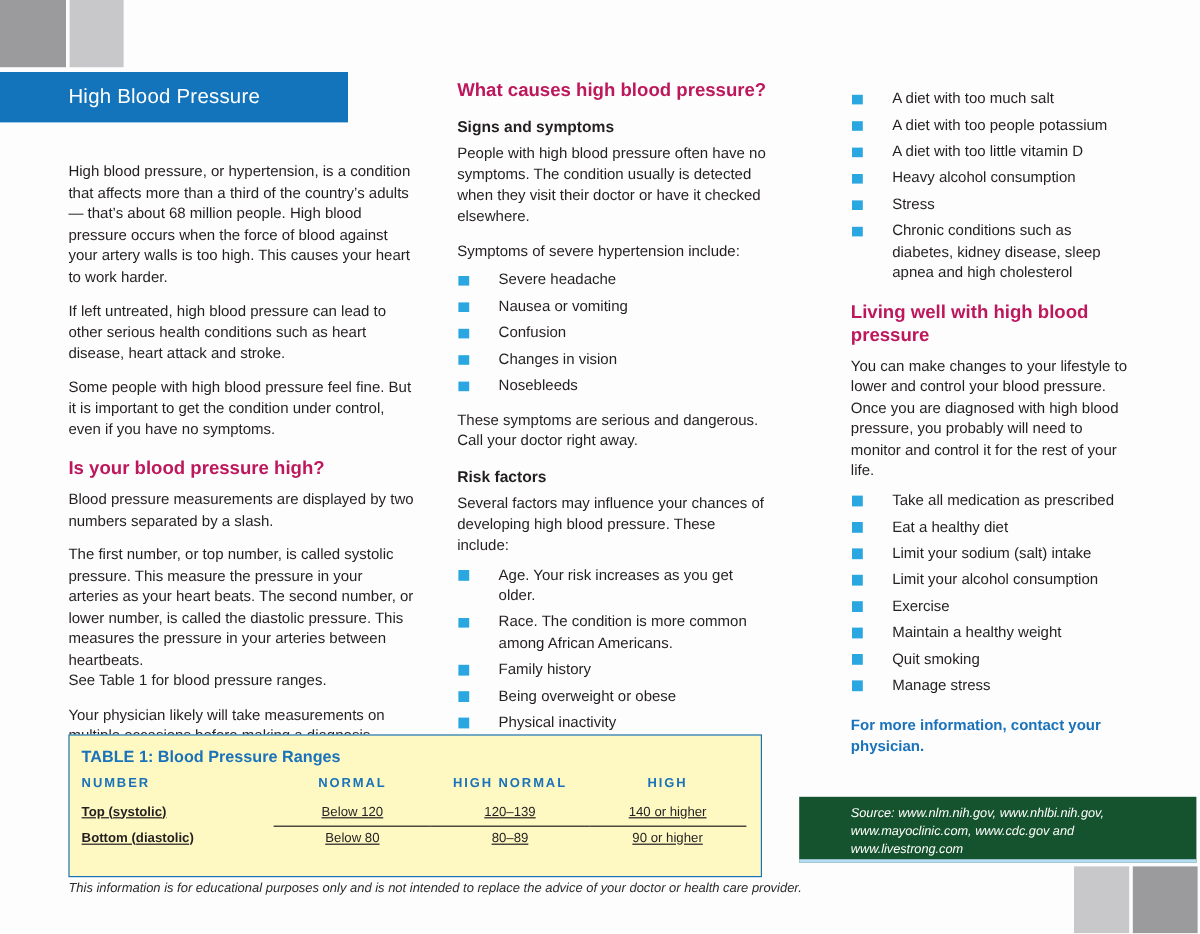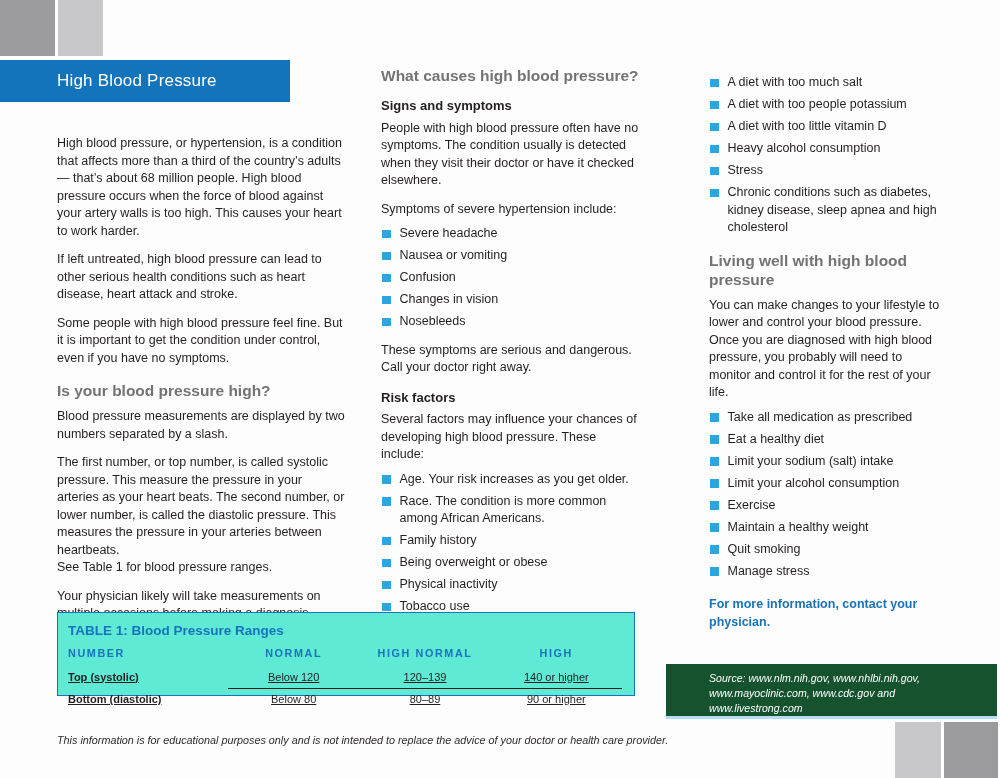--- a/index.html
+++ b/index.html
@@ -26,37 +26,37 @@
   #banner .banner-text { padding-left:57px; }
 
   .col { position:absolute; }
   #col-left  { left:57px;  top:135px; width:288px; }
   #col-mid   { left:381px; top:66px;  width:258px; }
   #col-right { left:709px; top:74px;  width:234px; }
 
   .para { margin:0 0 11px 0; }
   .para.nogap { margin-bottom:0; }
   h2.blue-h {
-    color:#737373; font-size:15.5px; line-height:19px;
+    color:#be185d; font-size:15.5px; line-height:19px;
     margin:14px 0 8px 0; font-weight:bold;
   }
   h2.blue-h.first { margin-top:0; }
   h3.sub-h { font-size:13px; margin:12px 0 5px 0; font-weight:bold; color:#231f20; }
 
   .bullets { margin:7px 0 11px 0; }
-  .bullet { display:flex; margin-bottom:4.5px; }
+  .bullet { display:flex; margin-bottom:4.5px;gap:16px; }
   .bullet .sq {
     flex:none; width:8.5px; height:8.5px; background:#2aa7e0; margin:4.5px 9px 0 1px;
   }
   .blue-strong { color:#1a73ba; font-weight:bold; margin:16px 0 0 0; }
 
   #bp-table {
-    position:absolute; left:57px; top:612px; width:578px; height:84px;
+    position:absolute; left:57px; top:612px; width:578px; height:119px;
     box-sizing:border-box; border:1.5px solid #1a73ba;
-    padding:9px 12px 0 10px; background:#5eead4;
+    padding:9px 12px 0 10px; background:#fef9c3;
   }
   #bp-table .t-title { color:#1a73ba; font-weight:bold; font-size:13.5px; line-height:17px; margin-bottom:4px; }
   .bp-grid { display:grid; grid-template-columns:160px 1fr 1fr 1fr; }
   .bp-grid .hdr {
     color:#1a73ba; font-weight:bold; font-size:10.8px; letter-spacing:1.6px;
     padding:2px 0 4px 0;
   }
   .bp-grid .c { text-align:center; }
   .bp-grid .cell { font-size:11px; line-height:16px; padding:2px 0 3px 0;text-decoration:underline; }
   .bp-grid .lbl { font-weight:bold; }

